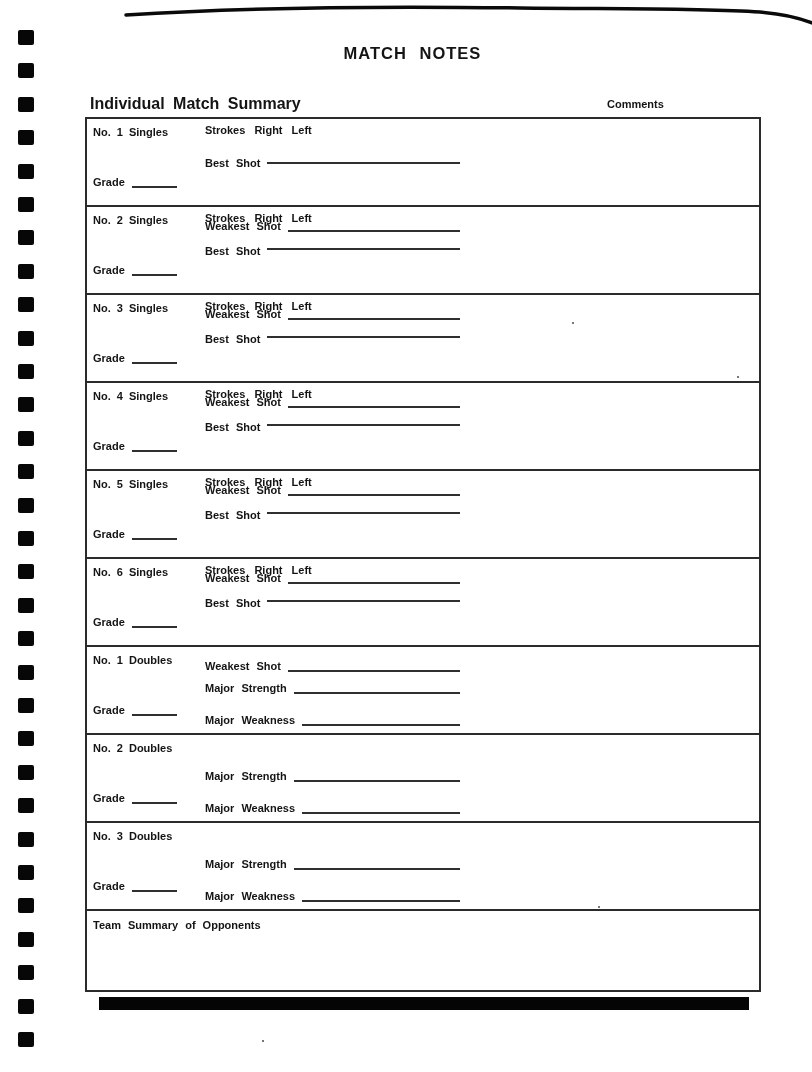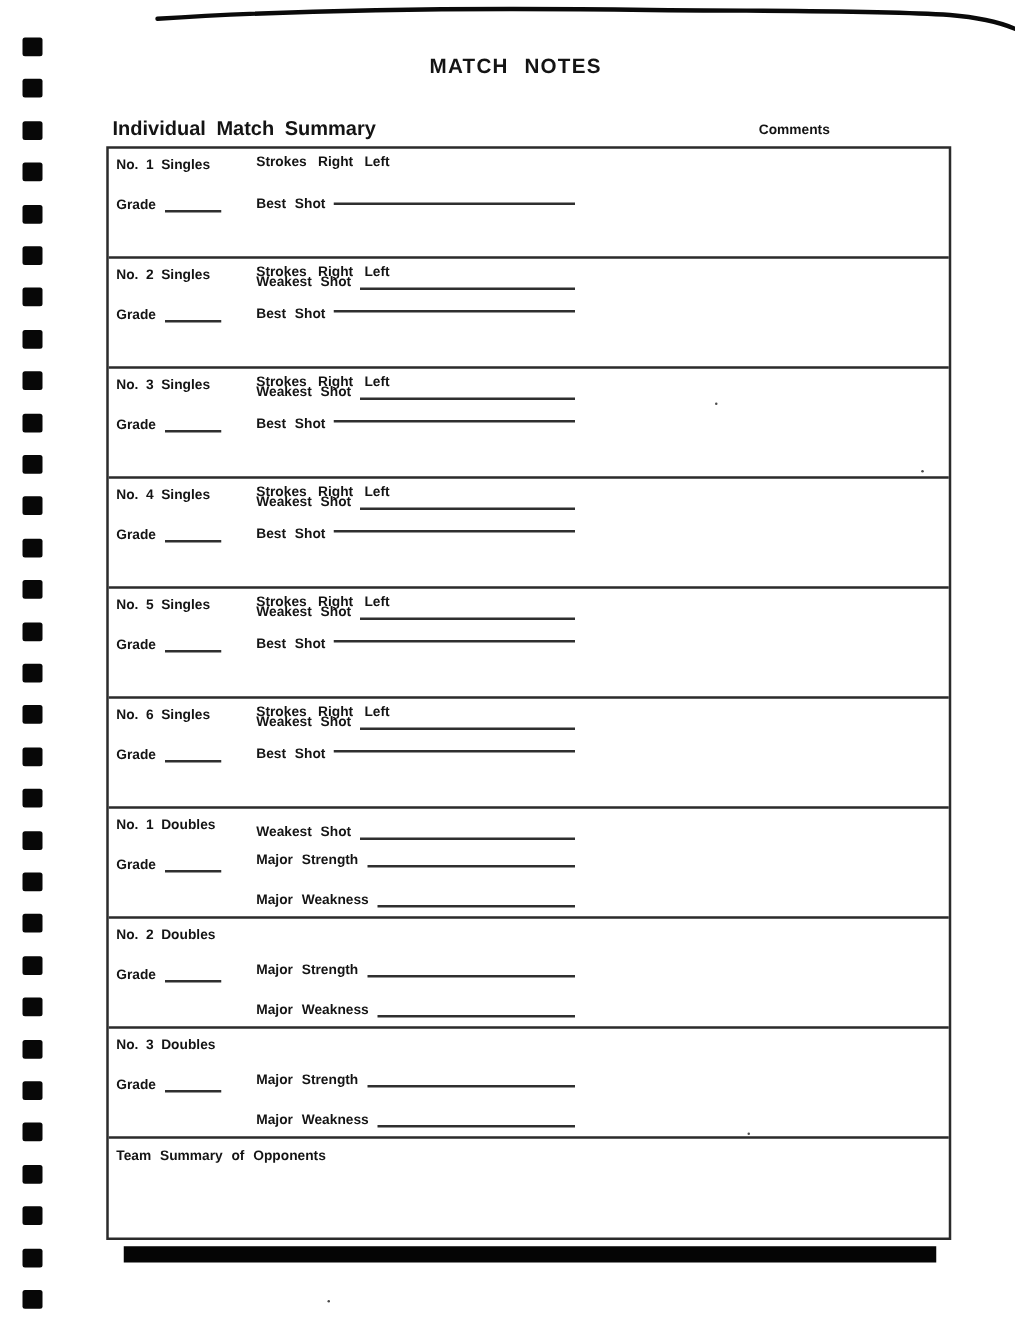--- a/index.html
+++ b/index.html
@@ -39,21 +39,21 @@
     padding-left:16px;
   }
   .row:last-child{border-bottom:none;height:79px;}
   .row-label{position:absolute;left:6px;top:7px;word-spacing:3px;}
   .strokes{position:absolute;left:118px;top:5px;word-spacing:6px;}
   .fill{position:absolute;display:flex;align-items:flex-end;height:14px;}
   .fill .lbl{word-spacing:4px;white-space:nowrap;}
   .fill .line{flex:1;border-bottom:2px solid #2f2f2f;margin-left:7px;}
   .best{left:118px;top:37px;width:255px;align-items:center;}
   .weakest{left:118px;top:71px;width:255px;margin-top:28px;}
-  .grade{left:6px;top:37px;width:84px;}
+  .grade{left:6px;top:55px;width:84px;}
   .strength{left:118px;top:33px;width:255px;}
   .weakness{left:118px;top:65px;width:255px;justify-content:center;}
   
   .mid-rule .best .line{margin-bottom:5px;}
   .team-label{position:absolute;left:6px;top:8px;font-size:11px;word-spacing:4px;}
 </style>
 </head>
 <body>
 
 <div class="page">

